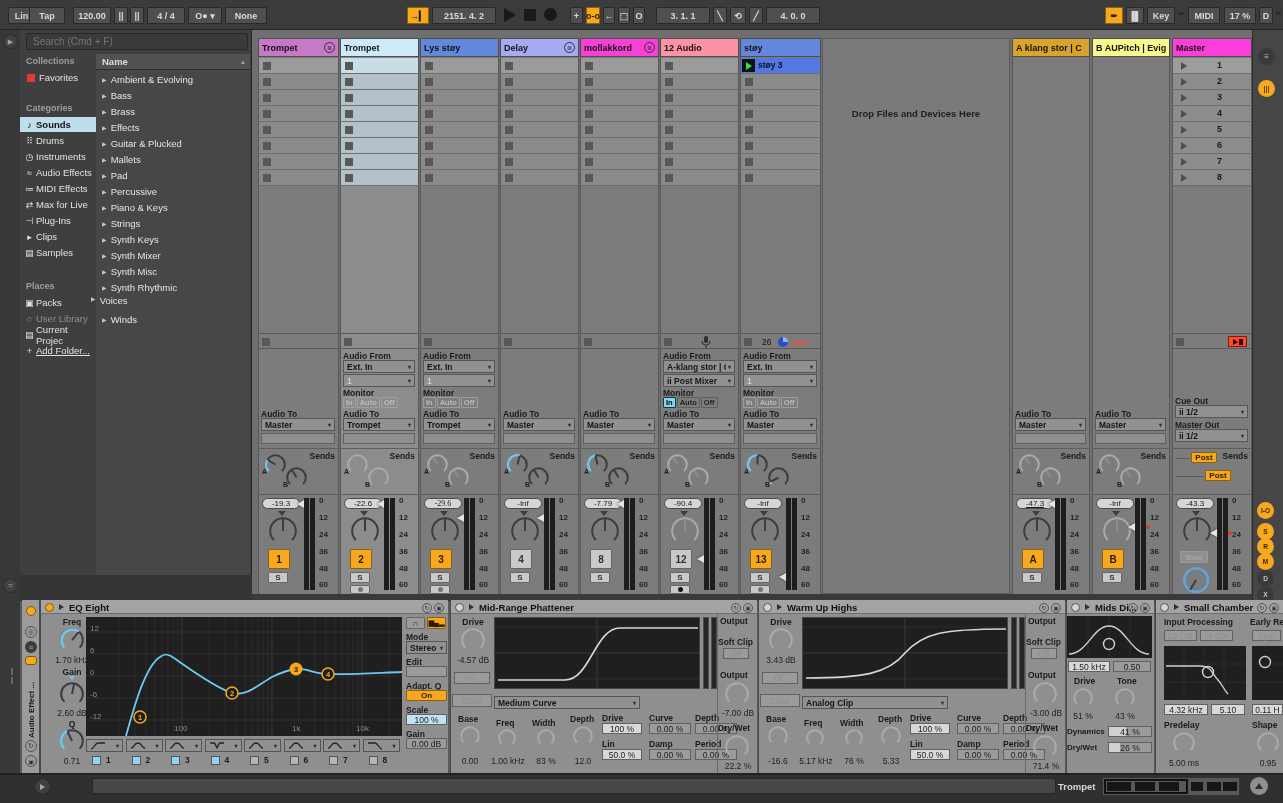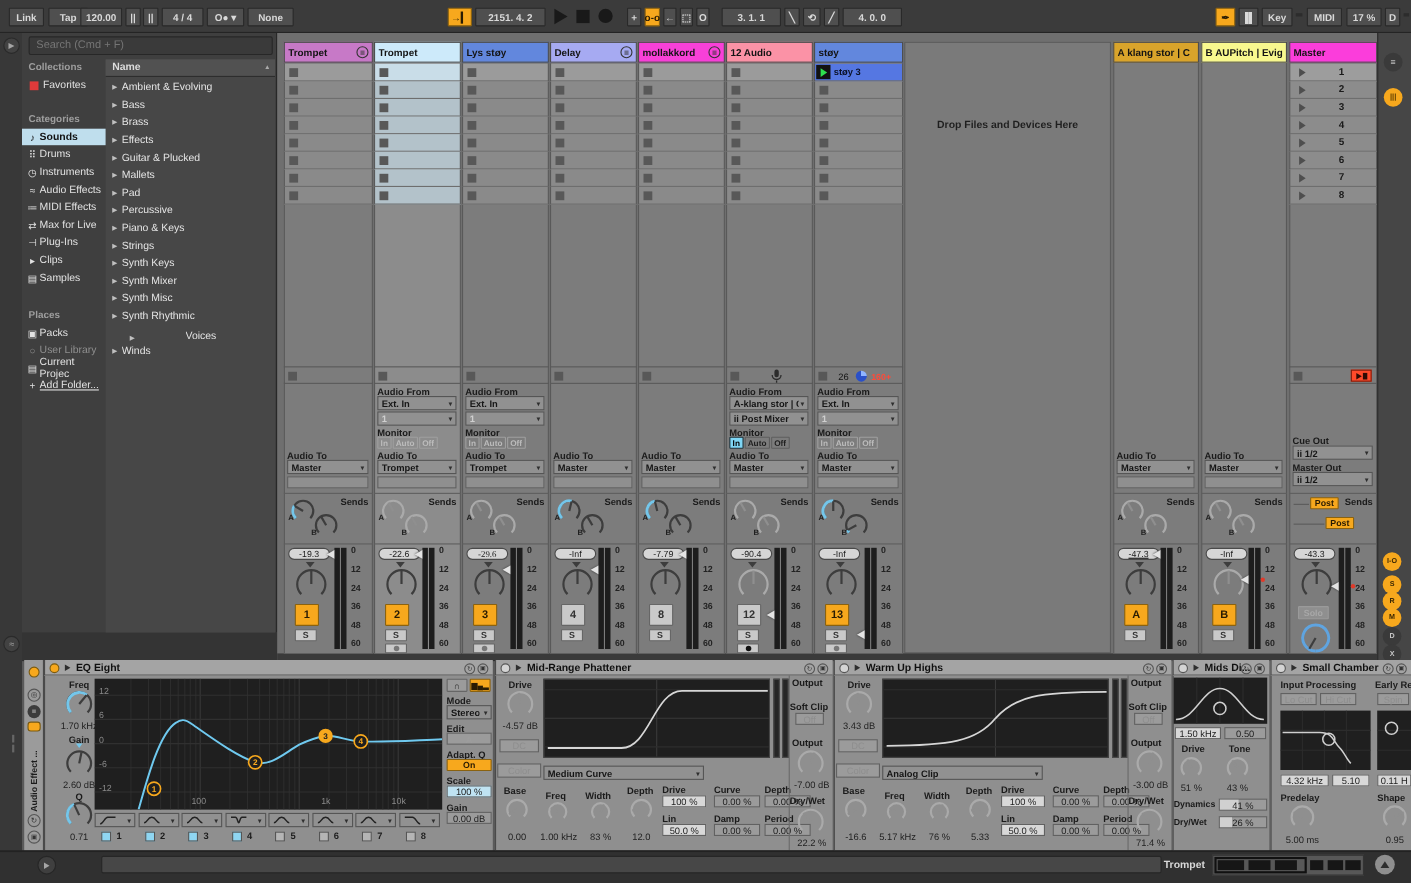--- a/index.html
+++ b/index.html
@@ -20,21 +20,21 @@
 .ftri{width:0;height:0;border-top:4px solid transparent;border-bottom:4px solid transparent;border-right:7px solid #e4e4e4;filter:drop-shadow(0 0 1px #333)}
 .circ{border-radius:50%;display:flex;align-items:center;justify-content:center}
 input{outline:none;box-sizing:border-box}
 </style>
 </head>
 <body>
 
 <div id="app">
     <div class="abs" style="left: 0px; top: 0px; width: 1283px; height: 30px; background: rgb(59, 59, 59); border-bottom: 1px solid rgb(36, 36, 36);"></div>
     <div class="abs btn" style="left: 8px; top: 7px; width: 32px; height: 17px;">Link</div>
-    <div class="abs btn" style="left: 44px; top: 7px; width: 36px; height: 17px;">Tap</div>
+    <div class="abs btn" style="left: 29px; top: 7px; width: 36px; height: 17px;">Tap</div>
     <div class="abs btn" style="left: 73px; top: 7px; width: 38px; height: 17px;">120.00</div>
     <div class="abs btn" style="left: 114px; top: 7px; width: 14px; height: 17px;">||</div>
     <div class="abs btn" style="left: 130px; top: 7px; width: 14px; height: 17px;">||</div>
     <div class="abs btn" style="left: 147px; top: 7px; width: 38px; height: 17px;">4 / 4</div>
     <div class="abs btn" style="left: 188px; top: 7px; width: 34px; height: 17px;">O● ▾</div>
     <div class="abs btn" style="left: 225px; top: 7px; width: 42px; height: 17px;">None</div>
     <div class="abs btn on" style="left: 407px; top: 7px; width: 22px; height: 17px;">→▎</div>
     <div class="abs btn" style="left: 432px; top: 7px; width: 64px; height: 17px;">2151. 4. 2</div>
     <div class="abs" style=""></div>
     <div class="abs" style="left: 504px; top: 8px; width: 0px; height: 0px; border-top: 7px solid transparent; border-bottom: 7px solid transparent; border-left: 12px solid rgb(25, 25, 25);"></div>
@@ -178,21 +178,21 @@
       <div class="abs" style="position: static; overflow: hidden; white-space: nowrap;">Synth Mixer</div>
     </div>
     <div class="abs" style="left: 96px; top: 263px; width: 154px; height: 16px; display: flex; align-items: center; font-size: 9.5px; color: rgb(229, 229, 229);">
       <div class="abs" style="position: static; margin: 0px 4px 0px 6px; font-size: 6px; color: rgb(192, 192, 192); flex: 0 0 auto;">▶</div>
       <div class="abs" style="position: static; overflow: hidden; white-space: nowrap;">Synth Misc</div>
     </div>
     <div class="abs" style="left: 96px; top: 279px; width: 154px; height: 16px; display: flex; align-items: center; font-size: 9.5px; color: rgb(229, 229, 229);">
       <div class="abs" style="position: static; margin: 0px 4px 0px 6px; font-size: 6px; color: rgb(192, 192, 192); flex: 0 0 auto;">▶</div>
       <div class="abs" style="position: static; overflow: hidden; white-space: nowrap;">Synth Rhythmic</div>
     </div>
-    <div class="abs" style="left: 112px; top: 295px; width: 154px; height: 16px; display: flex; align-items: flex-end; font-size: 9.5px; color: rgb(229, 229, 229); gap: 42px;">
+    <div class="abs" style="left: 85px; top: 295px; width: 154px; height: 16px; display: flex; align-items: flex-start; font-size: 9.5px; color: rgb(229, 229, 229);">
       <div class="abs" style="position: static; margin: 0px 4px 0px 6px; font-size: 6px; color: rgb(192, 192, 192); flex: 0 0 auto;">▶</div>
       <div class="abs" style="position: static; overflow: hidden; white-space: nowrap;">Voices</div>
     </div>
     <div class="abs" style="left: 96px; top: 311px; width: 154px; height: 16px; display: flex; align-items: center; font-size: 9.5px; color: rgb(229, 229, 229);">
       <div class="abs" style="position: static; margin: 0px 4px 0px 6px; font-size: 6px; color: rgb(192, 192, 192); flex: 0 0 auto;">▶</div>
       <div class="abs" style="position: static; overflow: hidden; white-space: nowrap;">Winds</div>
     </div>
     <div class="abs" style="left: 252px; top: 30px; width: 1000px; height: 570px; background: rgb(111, 111, 111);"></div>
     <div class="abs" style="left: 822px; top: 38px; width: 188px; height: 556px; background: rgb(122, 122, 122); border: 1px solid rgb(92, 92, 92);"></div>
     <div class="abs val" style="left: 822px; top: 108px; width: 188px; font-size: 9.5px; color: rgb(31, 31, 31); font-weight: bold;">Drop Files and Devices Here</div>

